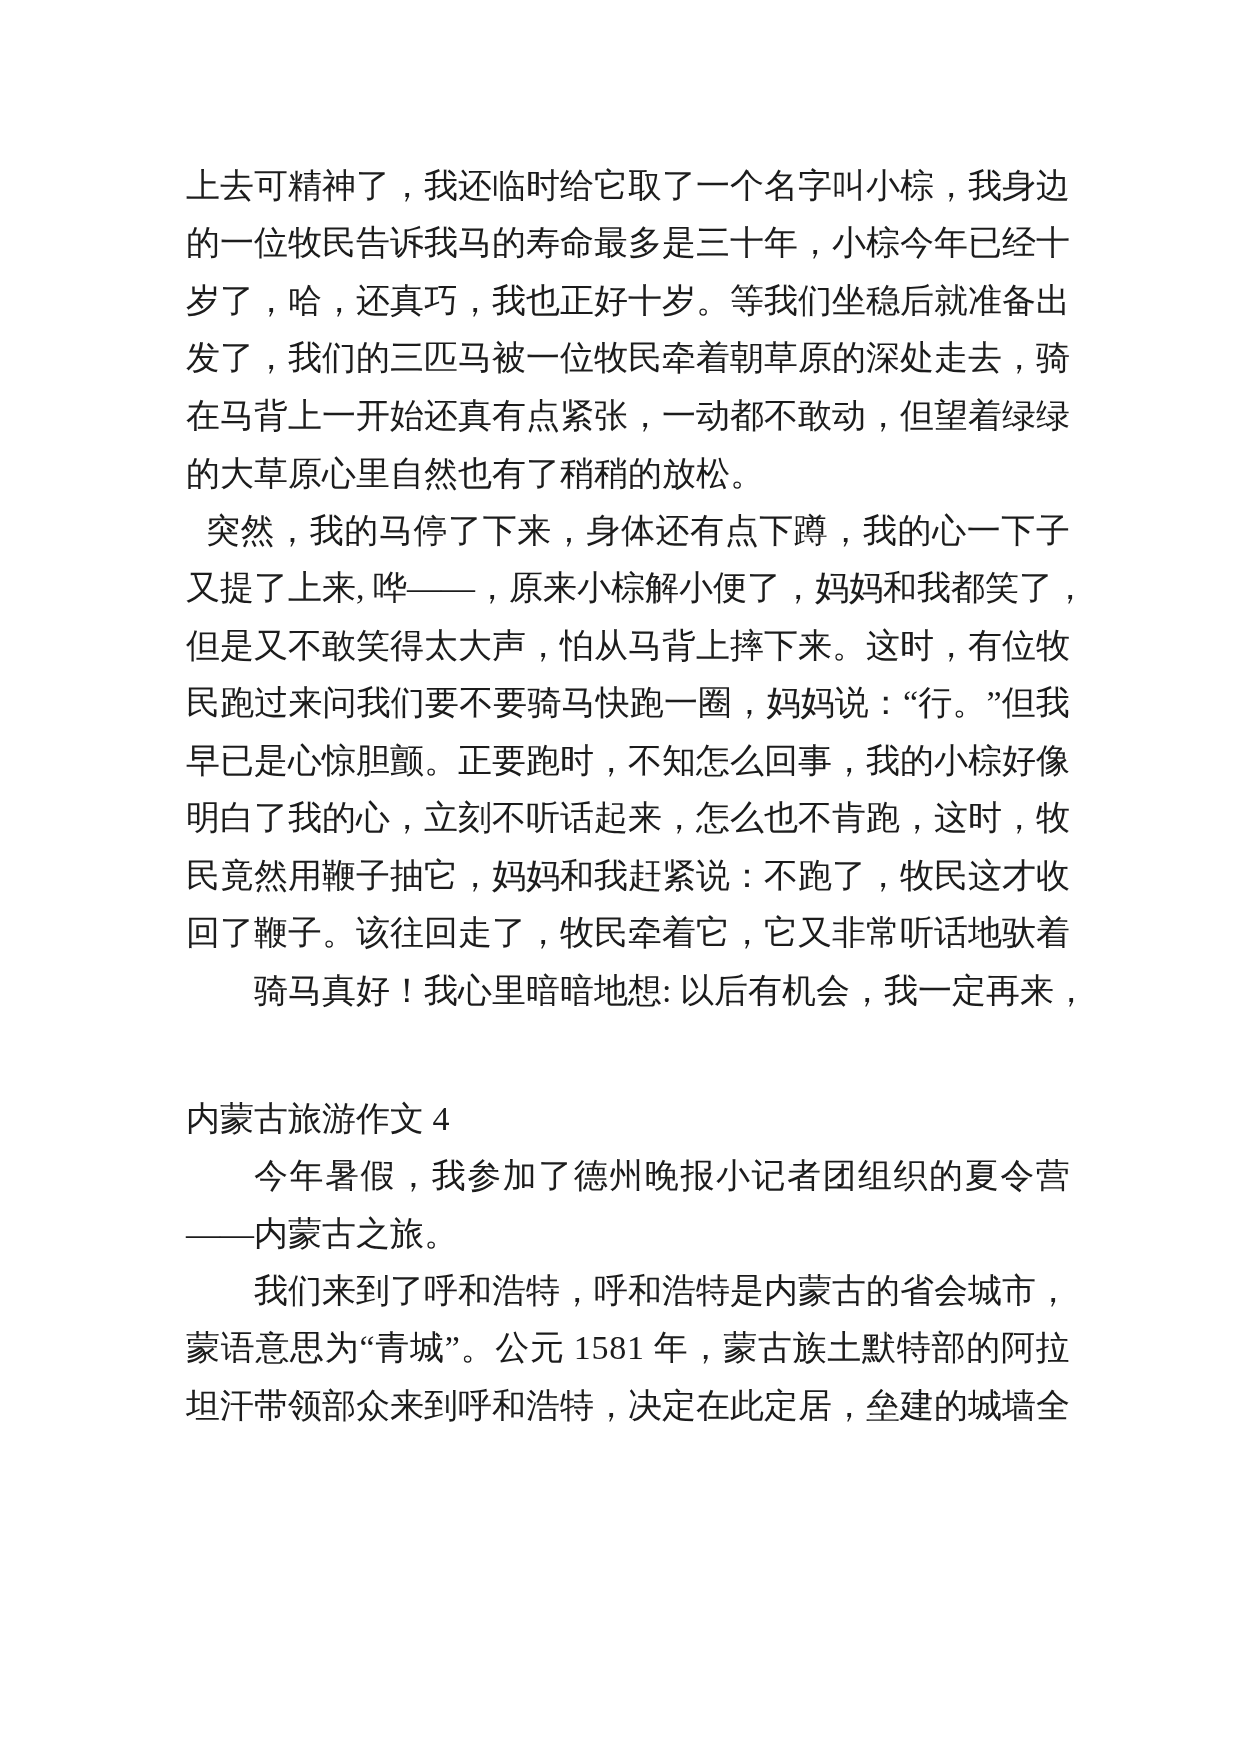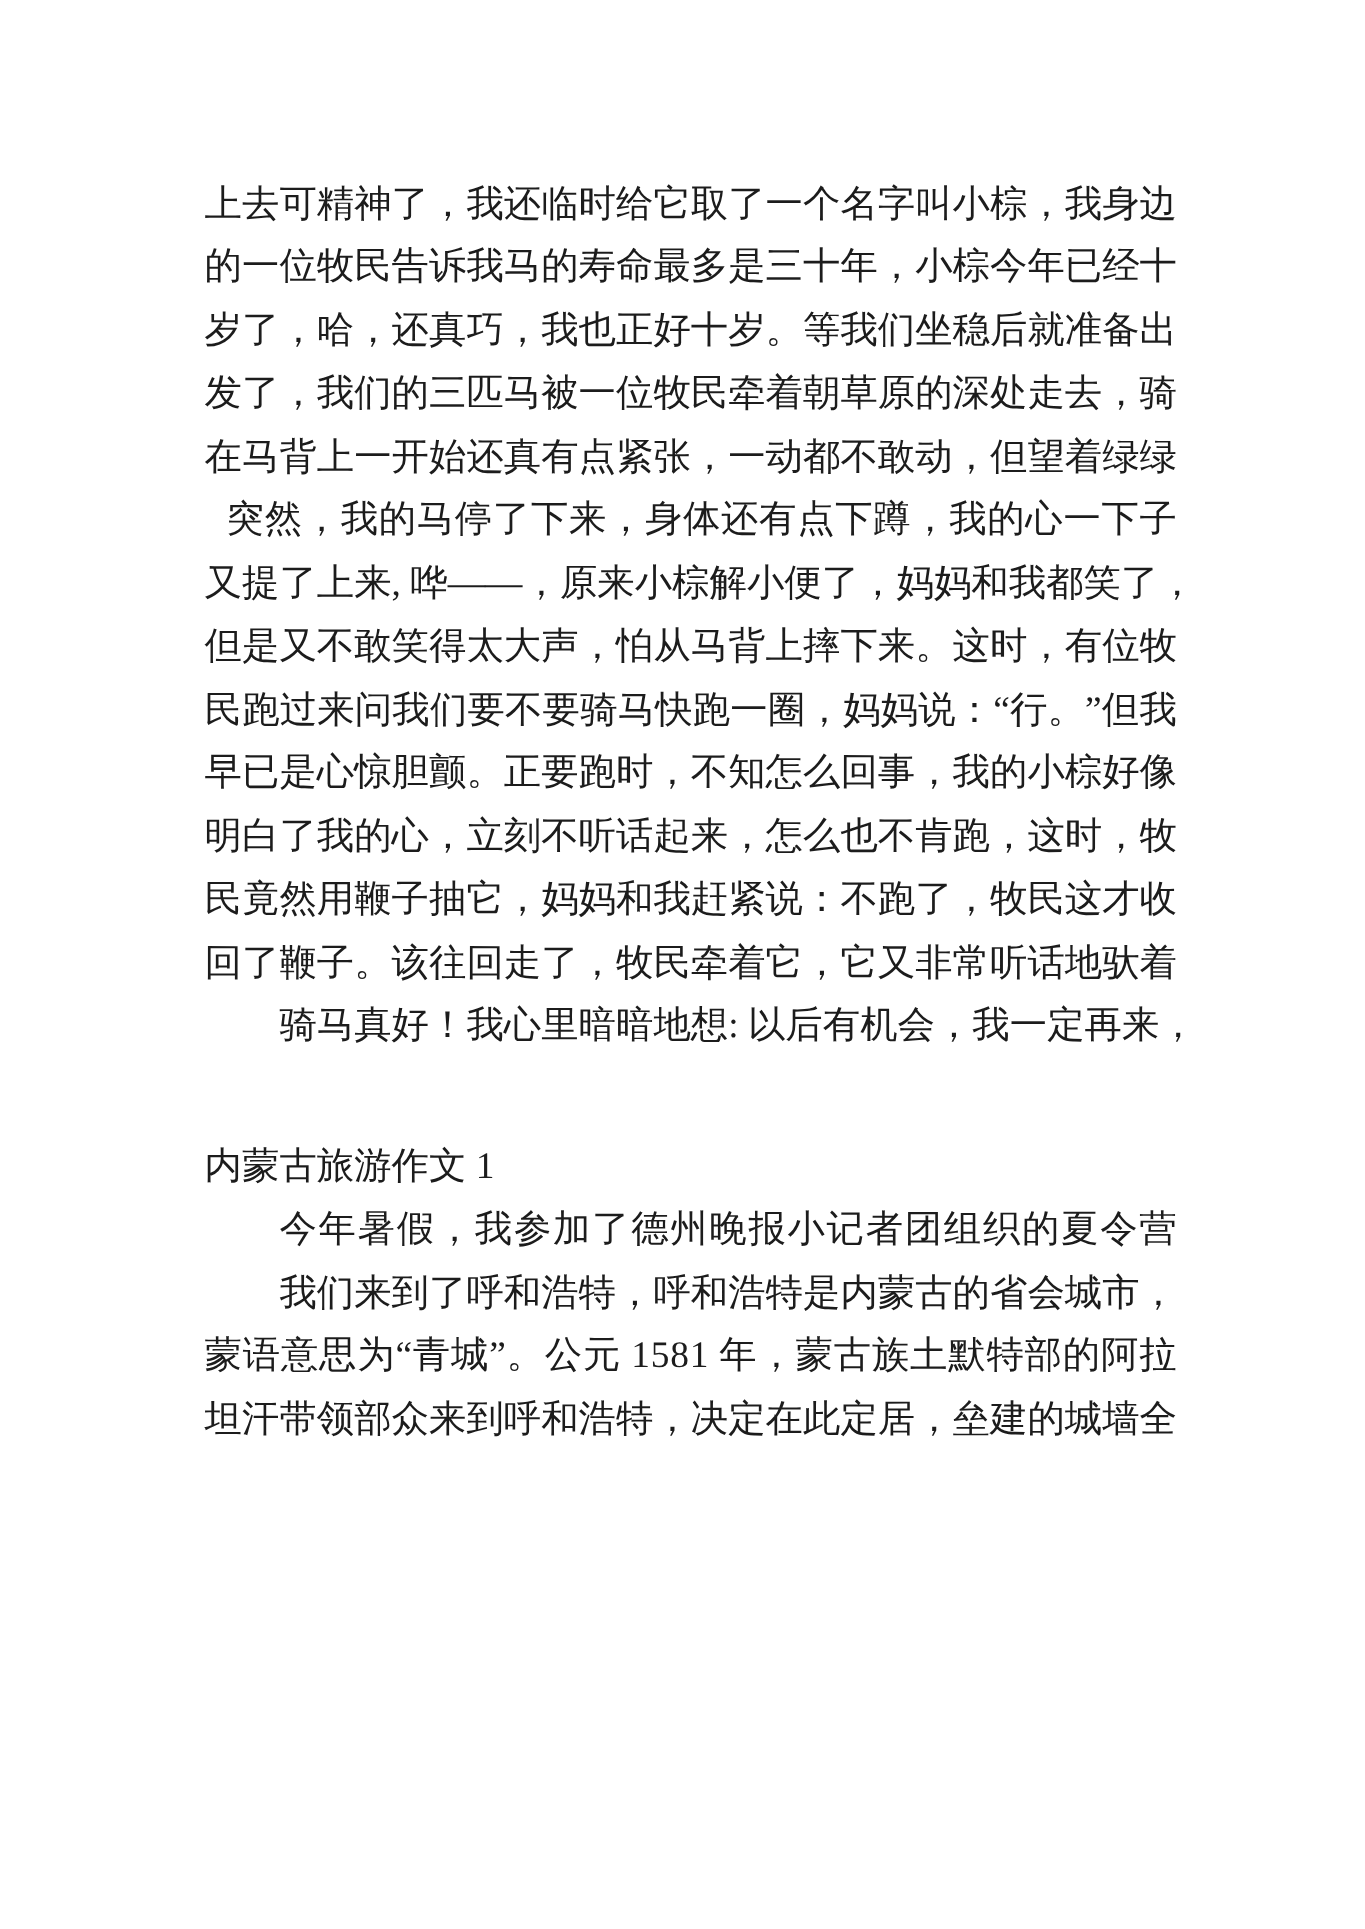--- a/index.html
+++ b/index.html
@@ -44,39 +44,41 @@
 <body>
 
 <div class="page">
   <div class="doc" style="color: rgb(28, 28, 28);">
       <div class="para">
         <div class="line jus"><span>上</span><span>去</span><span>可</span><span>精</span><span>神</span><span>了</span><span>，</span><span>我</span><span>还</span><span>临</span><span>时</span><span>给</span><span>它</span><span>取</span><span>了</span><span>一</span><span>个</span><span>名</span><span>字</span><span>叫</span><span>小</span><span>棕</span><span>，</span><span>我</span><span>身</span><span>边</span></div>
         <div class="line jus"><span>的</span><span>一</span><span>位</span><span>牧</span><span>民</span><span>告</span><span>诉</span><span>我</span><span>马</span><span>的</span><span>寿</span><span>命</span><span>最</span><span>多</span><span>是</span><span>三</span><span>十</span><span>年</span><span>，</span><span>小</span><span>棕</span><span>今</span><span>年</span><span>已</span><span>经</span><span>十</span></div>
         <div class="line jus"><span>岁</span><span>了</span><span>，</span><span>哈</span><span>，</span><span>还</span><span>真</span><span>巧</span><span>，</span><span>我</span><span>也</span><span>正</span><span>好</span><span>十</span><span>岁</span><span>。</span><span>等</span><span>我</span><span>们</span><span>坐</span><span>稳</span><span>后</span><span>就</span><span>准</span><span>备</span><span>出</span></div>
         <div class="line jus"><span>发</span><span>了</span><span>，</span><span>我</span><span>们</span><span>的</span><span>三</span><span>匹</span><span>马</span><span>被</span><span>一</span><span>位</span><span>牧</span><span>民</span><span>牵</span><span>着</span><span>朝</span><span>草</span><span>原</span><span>的</span><span>深</span><span>处</span><span>走</span><span>去</span><span>，</span><span>骑</span></div>
         <div class="line jus"><span>在</span><span>马</span><span>背</span><span>上</span><span>一</span><span>开</span><span>始</span><span>还</span><span>真</span><span>有</span><span>点</span><span>紧</span><span>张</span><span>，</span><span>一</span><span>动</span><span>都</span><span>不</span><span>敢</span><span>动</span><span>，</span><span>但</span><span>望</span><span>着</span><span>绿</span><span>绿</span></div>
+        <div class="line">的大草原心里自然也有了稍稍的放松。</div>
       </div>
       <div class="para">
         <div class="line jus ind1"><span>突</span><span>然</span><span>，</span><span>我</span><span>的</span><span>马</span><span>停</span><span>了</span><span>下</span><span>来</span><span>，</span><span>身</span><span>体</span><span>还</span><span>有</span><span>点</span><span>下</span><span>蹲</span><span>，</span><span>我</span><span>的</span><span>心</span><span>一</span><span>下</span><span>子</span></div>
         <div class="line jus"><span>又</span><span>提</span><span>了</span><span>上</span><span>来</span><span>,</span><span> </span><span>哗</span><span>—</span><span>—</span><span>，</span><span>原</span><span>来</span><span>小</span><span>棕</span><span>解</span><span>小</span><span>便</span><span>了</span><span>，</span><span>妈</span><span>妈</span><span>和</span><span>我</span><span>都</span><span>笑</span><span>了</span><span>，</span></div>
         <div class="line jus"><span>但</span><span>是</span><span>又</span><span>不</span><span>敢</span><span>笑</span><span>得</span><span>太</span><span>大</span><span>声</span><span>，</span><span>怕</span><span>从</span><span>马</span><span>背</span><span>上</span><span>摔</span><span>下</span><span>来</span><span>。</span><span>这</span><span>时</span><span>，</span><span>有</span><span>位</span><span>牧</span></div>
         <div class="line jus"><span>民</span><span>跑</span><span>过</span><span>来</span><span>问</span><span>我</span><span>们</span><span>要</span><span>不</span><span>要</span><span>骑</span><span>马</span><span>快</span><span>跑</span><span>一</span><span>圈</span><span>，</span><span>妈</span><span>妈</span><span>说</span><span>：</span><span>“</span><span>行</span><span>。</span><span>”</span><span>但</span><span>我</span></div>
         <div class="line jus"><span>早</span><span>已</span><span>是</span><span>心</span><span>惊</span><span>胆</span><span>颤</span><span>。</span><span>正</span><span>要</span><span>跑</span><span>时</span><span>，</span><span>不</span><span>知</span><span>怎</span><span>么</span><span>回</span><span>事</span><span>，</span><span>我</span><span>的</span><span>小</span><span>棕</span><span>好</span><span>像</span></div>
         <div class="line jus"><span>明</span><span>白</span><span>了</span><span>我</span><span>的</span><span>心</span><span>，</span><span>立</span><span>刻</span><span>不</span><span>听</span><span>话</span><span>起</span><span>来</span><span>，</span><span>怎</span><span>么</span><span>也</span><span>不</span><span>肯</span><span>跑</span><span>，</span><span>这</span><span>时</span><span>，</span><span>牧</span></div>
         <div class="line jus"><span>民</span><span>竟</span><span>然</span><span>用</span><span>鞭</span><span>子</span><span>抽</span><span>它</span><span>，</span><span>妈</span><span>妈</span><span>和</span><span>我</span><span>赶</span><span>紧</span><span>说</span><span>：</span><span>不</span><span>跑</span><span>了</span><span>，</span><span>牧</span><span>民</span><span>这</span><span>才</span><span>收</span></div>
         <div class="line jus"><span>回</span><span>了</span><span>鞭</span><span>子</span><span>。</span><span>该</span><span>往</span><span>回</span><span>走</span><span>了</span><span>，</span><span>牧</span><span>民</span><span>牵</span><span>着</span><span>它</span><span>，</span><span>它</span><span>又</span><span>非</span><span>常</span><span>听</span><span>话</span><span>地</span><span>驮</span><span>着</span></div>
       </div>
       <div class="para">
         <div class="line jus ind2"><span>骑</span><span>马</span><span>真</span><span>好</span><span>！</span><span>我</span><span>心</span><span>里</span><span>暗</span><span>暗</span><span>地</span><span>想</span><span>:</span><span> </span><span>以</span><span>后</span><span>有</span><span>机</span><span>会</span><span>，</span><span>我</span><span>一</span><span>定</span><span>再</span><span>来</span><span>，</span></div>
       </div>
       <div class="para heading">
-        <div class="line">内蒙古旅游作文 1</div>
+        <div class="line">内蒙古旅游作文 4</div>
       </div>
       <div class="para">
         <div class="line jus ind2"><span>今</span><span>年</span><span>暑</span><span>假</span><span>，</span><span>我</span><span>参</span><span>加</span><span>了</span><span>德</span><span>州</span><span>晚</span><span>报</span><span>小</span><span>记</span><span>者</span><span>团</span><span>组</span><span>织</span><span>的</span><span>夏</span><span>令</span><span>营</span></div>
+        <div class="line">——内蒙古之旅。</div>
       </div>
       <div class="para">
         <div class="line jus ind2"><span>我</span><span>们</span><span>来</span><span>到</span><span>了</span><span>呼</span><span>和</span><span>浩</span><span>特</span><span>，</span><span>呼</span><span>和</span><span>浩</span><span>特</span><span>是</span><span>内</span><span>蒙</span><span>古</span><span>的</span><span>省</span><span>会</span><span>城</span><span>市</span><span>，</span></div>
         <div class="line jus"><span>蒙</span><span>语</span><span>意</span><span>思</span><span>为</span><span>“</span><span>青</span><span>城</span><span>”</span><span>。</span><span>公</span><span>元</span><span> </span><span>1</span><span>5</span><span>8</span><span>1</span><span> </span><span>年</span><span>，</span><span>蒙</span><span>古</span><span>族</span><span>土</span><span>默</span><span>特</span><span>部</span><span>的</span><span>阿</span><span>拉</span></div>
         <div class="line jus"><span>坦</span><span>汗</span><span>带</span><span>领</span><span>部</span><span>众</span><span>来</span><span>到</span><span>呼</span><span>和</span><span>浩</span><span>特</span><span>，</span><span>决</span><span>定</span><span>在</span><span>此</span><span>定</span><span>居</span><span>，</span><span>垒</span><span>建</span><span>的</span><span>城</span><span>墙</span><span>全</span></div>
       </div>
     </div>
 </div>
 
 </body></html>

